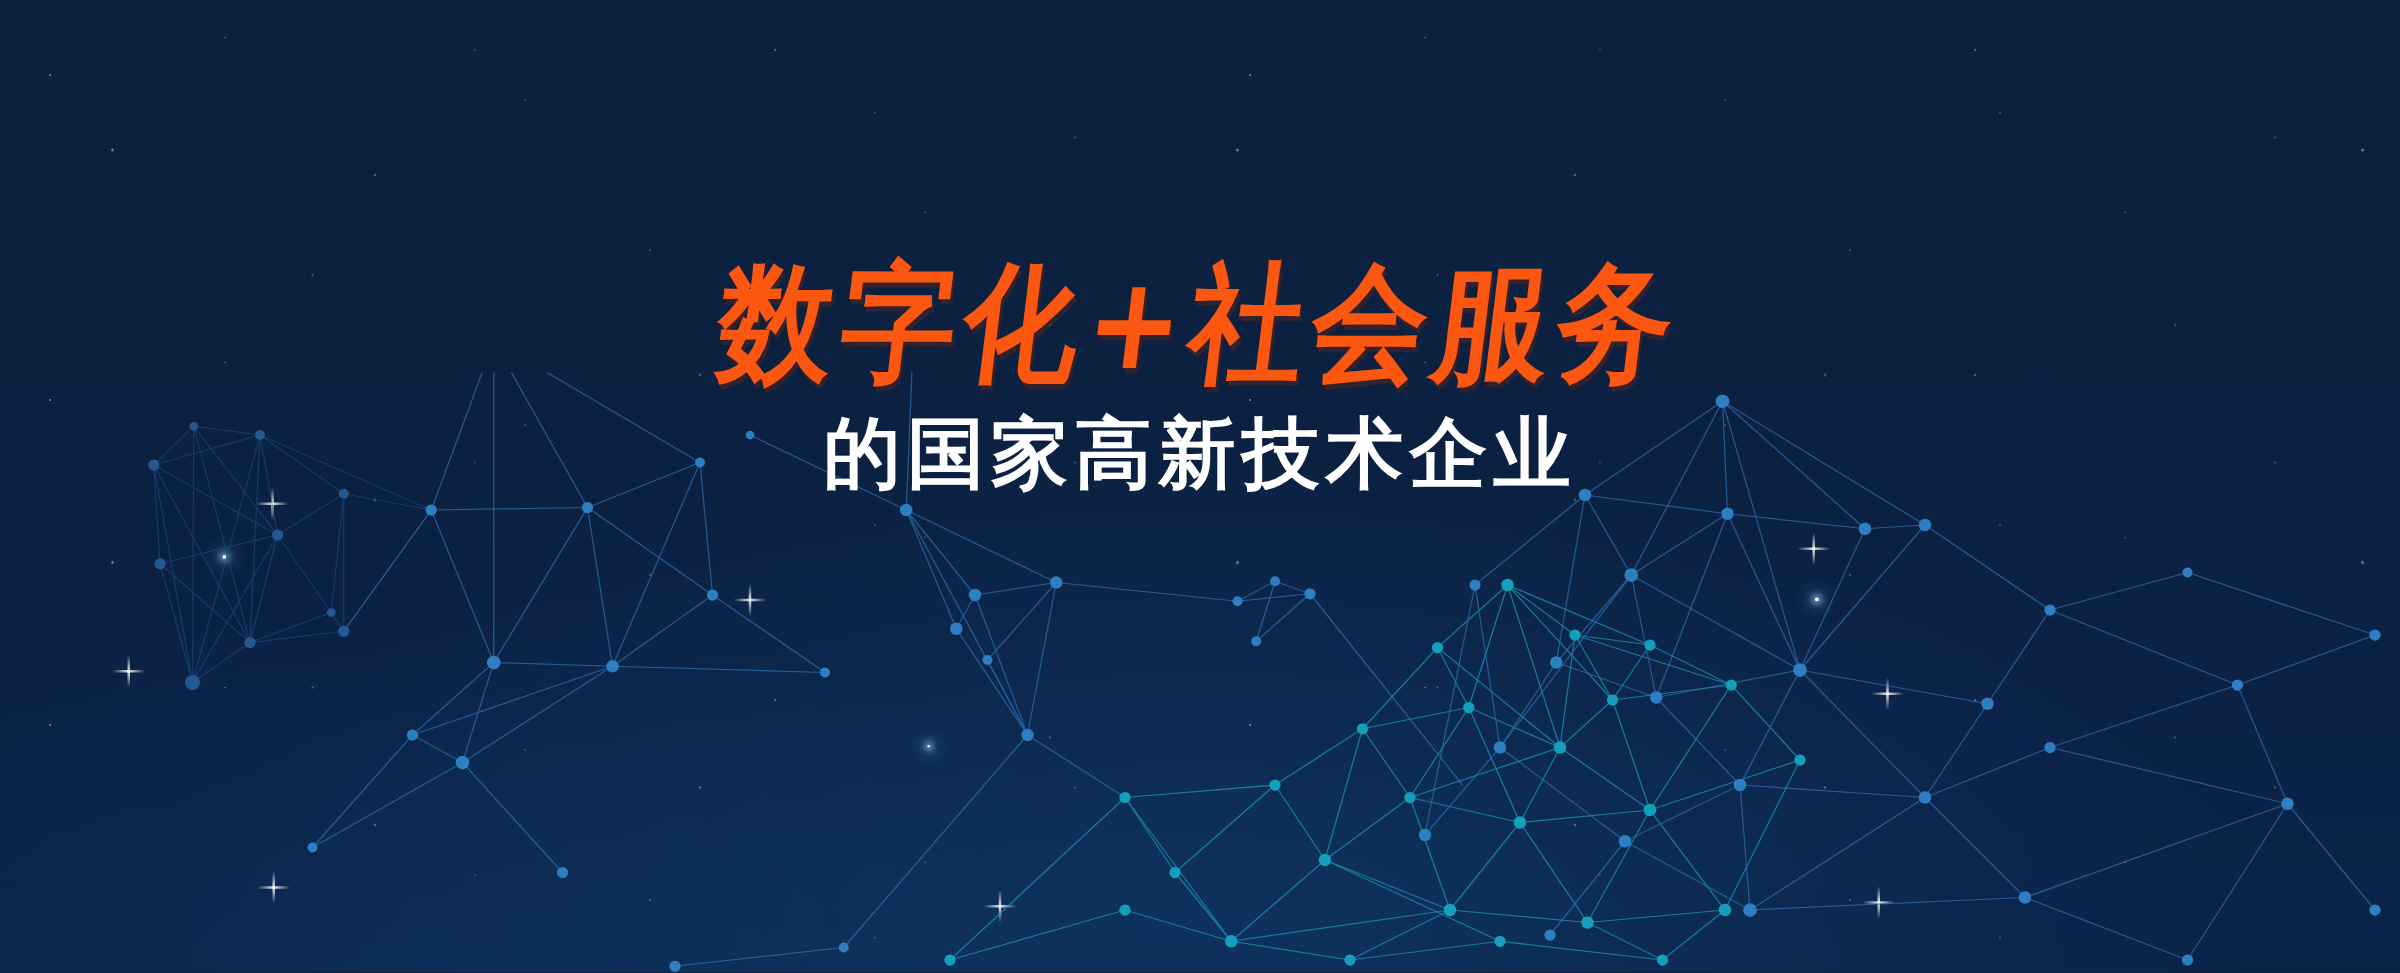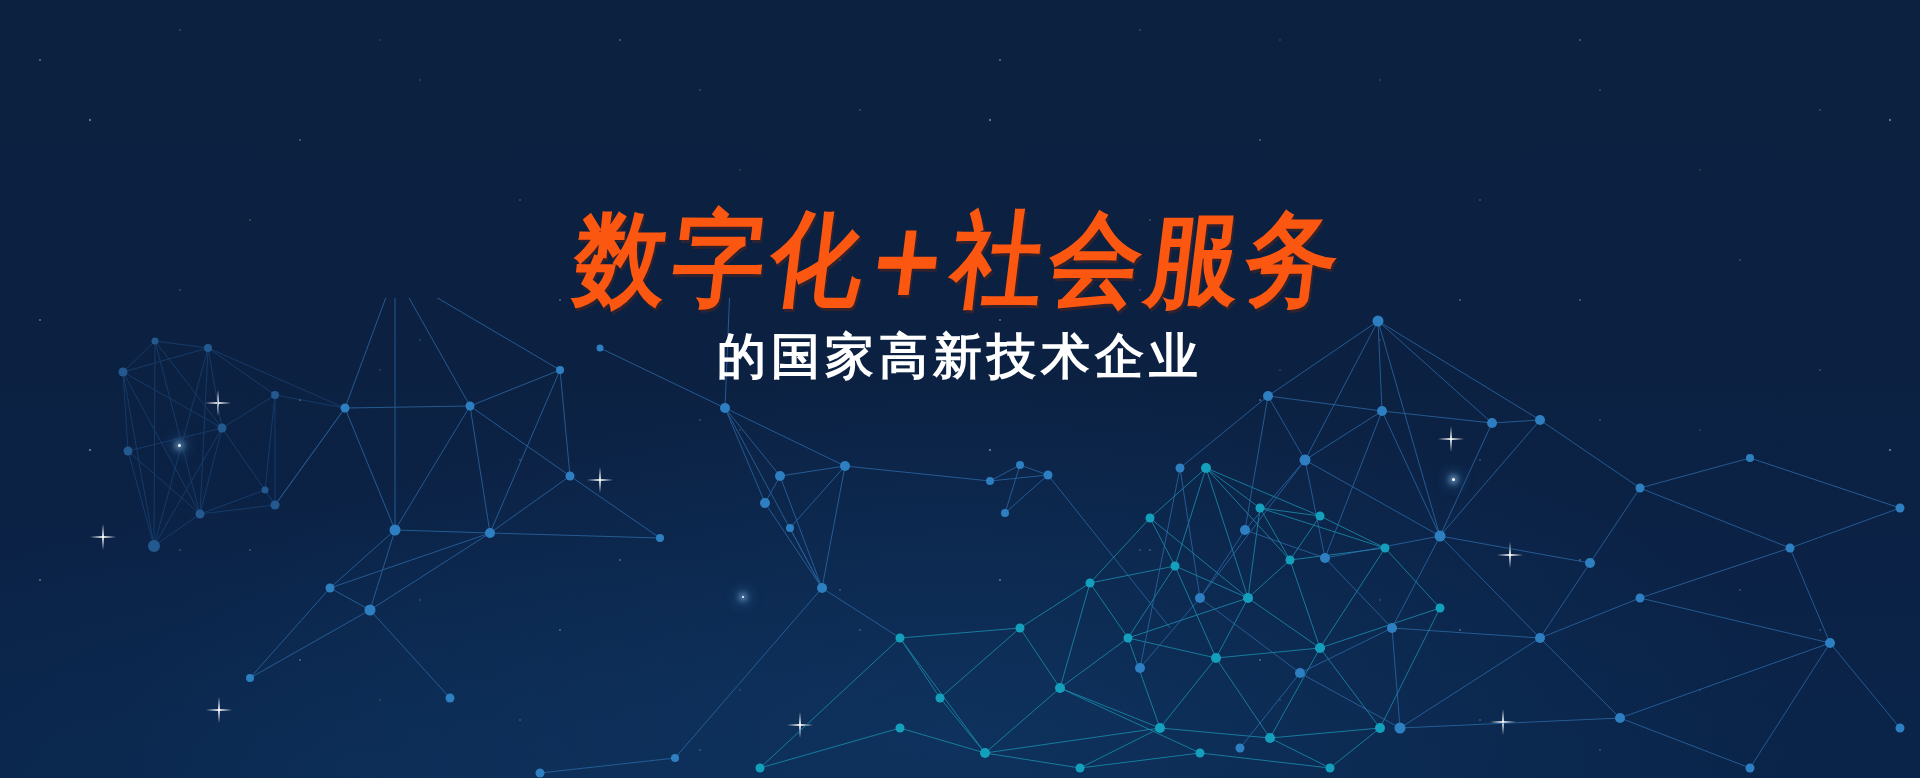--- a/index.html
+++ b/index.html
@@ -66,21 +66,21 @@
     line-height:1;
     transform:skewX(-7deg) scaleY(1.12);
     transform-origin:center;
     display:inline-block;
     text-shadow:2px 3px 0 rgba(150,40,0,.28);
     white-space:nowrap;
   }
   .subtitle{
     margin-top:26px;
     font-family:"DejaVu Serif","Liberation Serif",serif;
-    font-size:49px;font-weight:700;
+    font-size:62px;font-weight:700;
     color:#ffffff;
     letter-spacing:5px;
     line-height:1;
     white-space:nowrap;
   }
 </style>
 </head>
 <body>
 
 <div id="banner">

